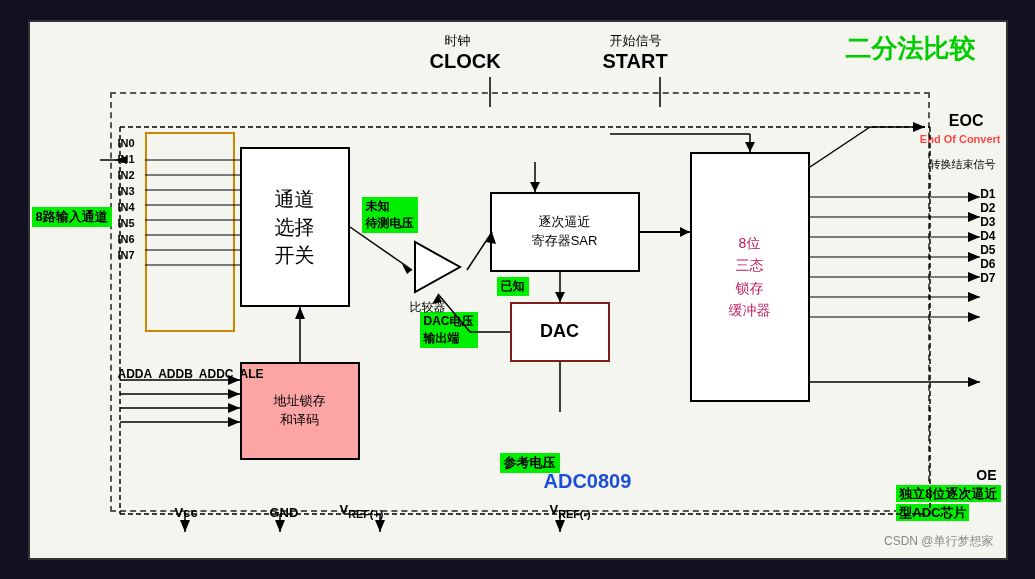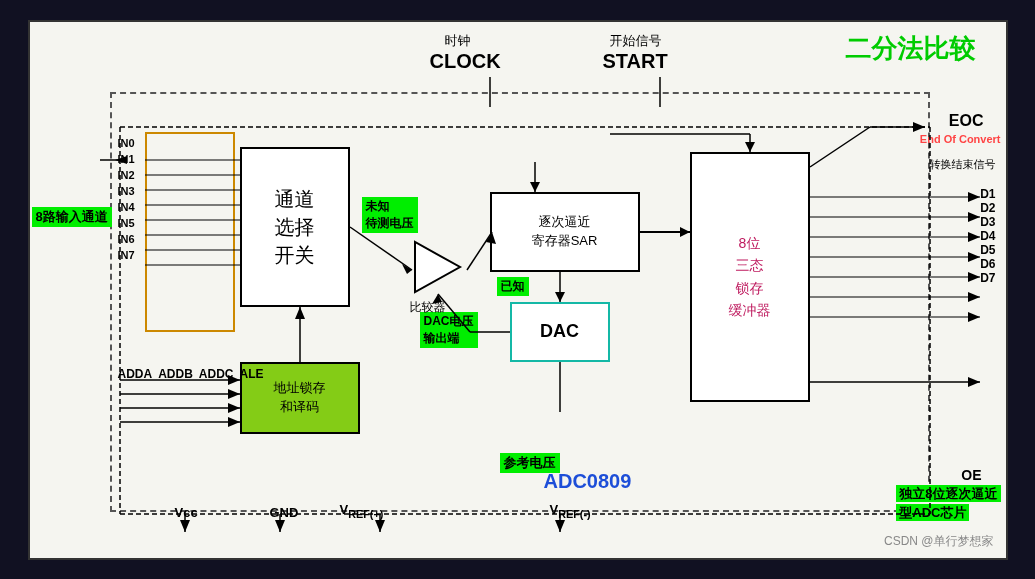--- a/index.html
+++ b/index.html
@@ -187,21 +187,21 @@
       color: #000;
       line-height: 1.4;
     }
     
     .dac-box {
       position: absolute;
       top: 280px;
       left: 480px;
       width: 100px;
       height: 60px;
-      border: 2px solid #14b8a6;
+      border: 2px solid #7f1d1d;
       background: #fff;
       display: flex;
       align-items: center;
       justify-content: center;
     }
     .dac-text {
       font-size: 18px;
       font-weight: bold;
       color: #000;
     }
@@ -224,23 +224,23 @@
       font-family: SimHei, Arial;
       color: #be185d;
       line-height: 1.6;
     }
     
     .addr-latch-box {
       position: absolute;
       top: 340px;
       left: 210px;
       width: 120px;
-      height: 72px;
+      height: 98px;
       border: 2px solid #000;
-      background: #84cc16;
+      background: #fca5a5;
       display: flex;
       align-items: center;
       justify-content: center;
       text-align: center;
     }
     .addr-latch-text {
       font-size: 13px;
       font-family: SimHei, Arial;
       color: #000;
       line-height: 1.4;
@@ -295,21 +295,21 @@
     }
     .d-label {
       font-size: 12px;
       color: #000;
       font-weight: bold;
     }
     
     .oe-label {
       position: absolute;
       bottom: 75px;
-      right: 24px;
+      right: 9px;
       font-size: 14px;
       font-weight: bold;
       color: #000;
     }
     
     .adc-label {
       position: absolute;
       bottom: 65px;
       left: 514px;
       font-size: 20px;

